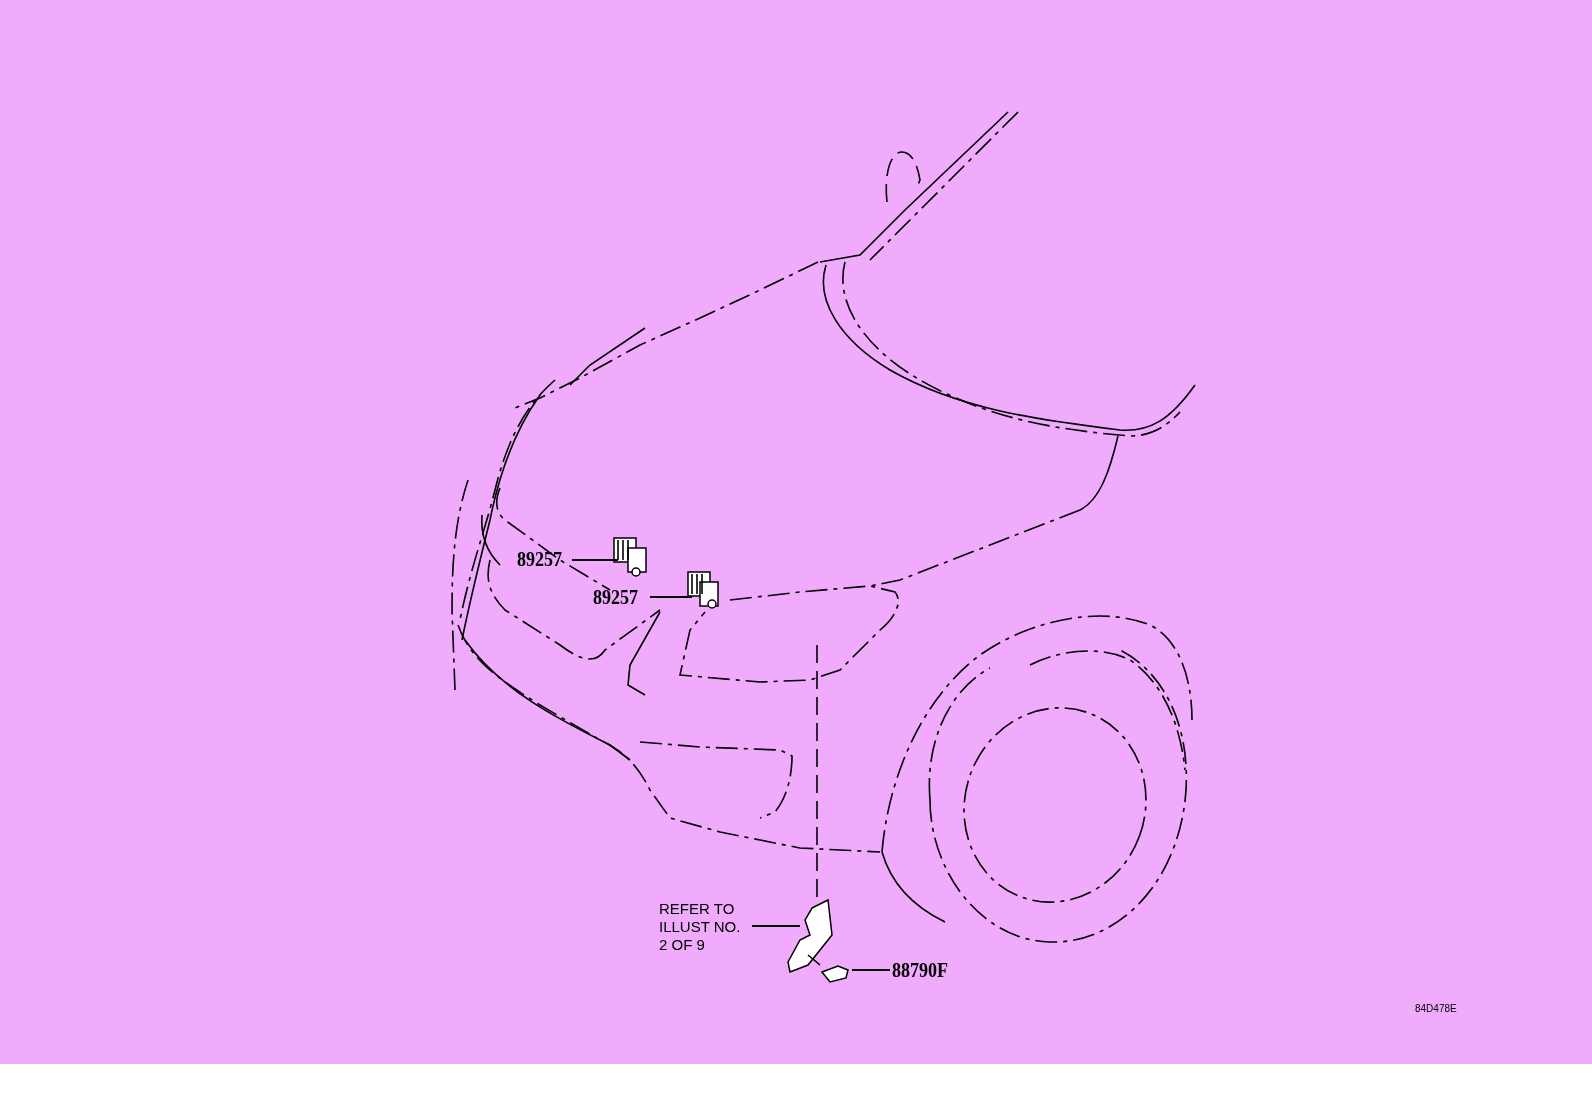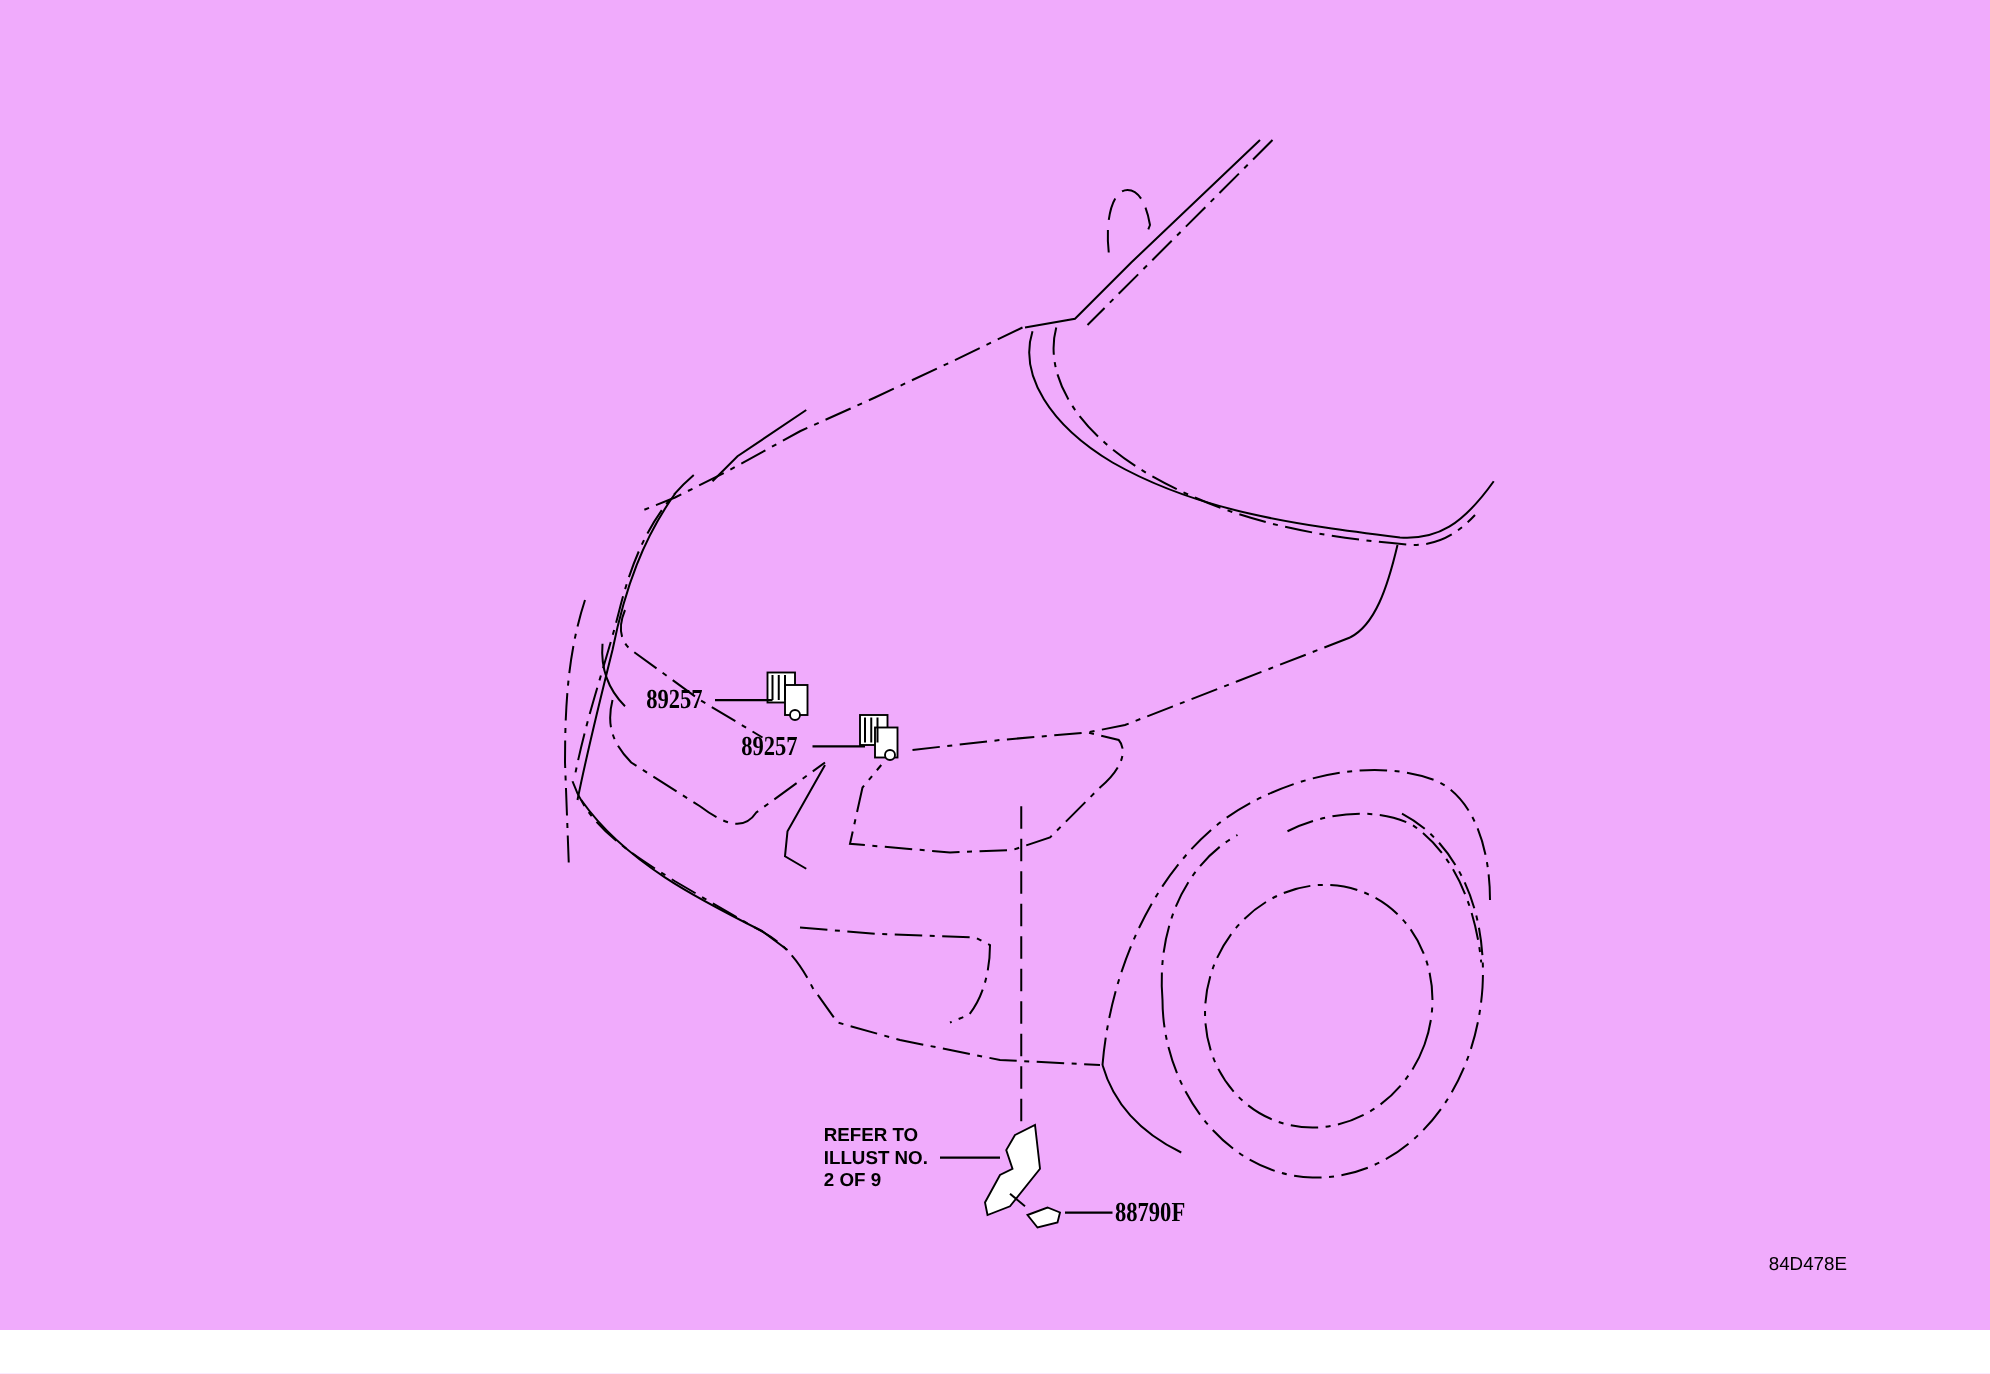--- a/index.html
+++ b/index.html
@@ -27,27 +27,26 @@
       transform-origin: left top;
       white-space: nowrap;
     }
     .note {
       position: absolute;
       font-family: "Liberation Sans", "DejaVu Sans", sans-serif;
       font-size: 15px;
       line-height: 18px;
       color: #000;
       white-space: nowrap;
-      font-weight: bold;
     }
     .note div { display: block; }
     .code {
       position: absolute;
       font-family: "Liberation Sans", "DejaVu Sans", sans-serif;
-      font-size: 15px;
+      font-size: 10px;
       color: #000;
       white-space: nowrap;
     }
   </style>
 </head>
 <body>
 
 <div id="canvas">
 
   <svg id="drawing" width="1592" height="1099" viewBox="0 0 1592 1099">

